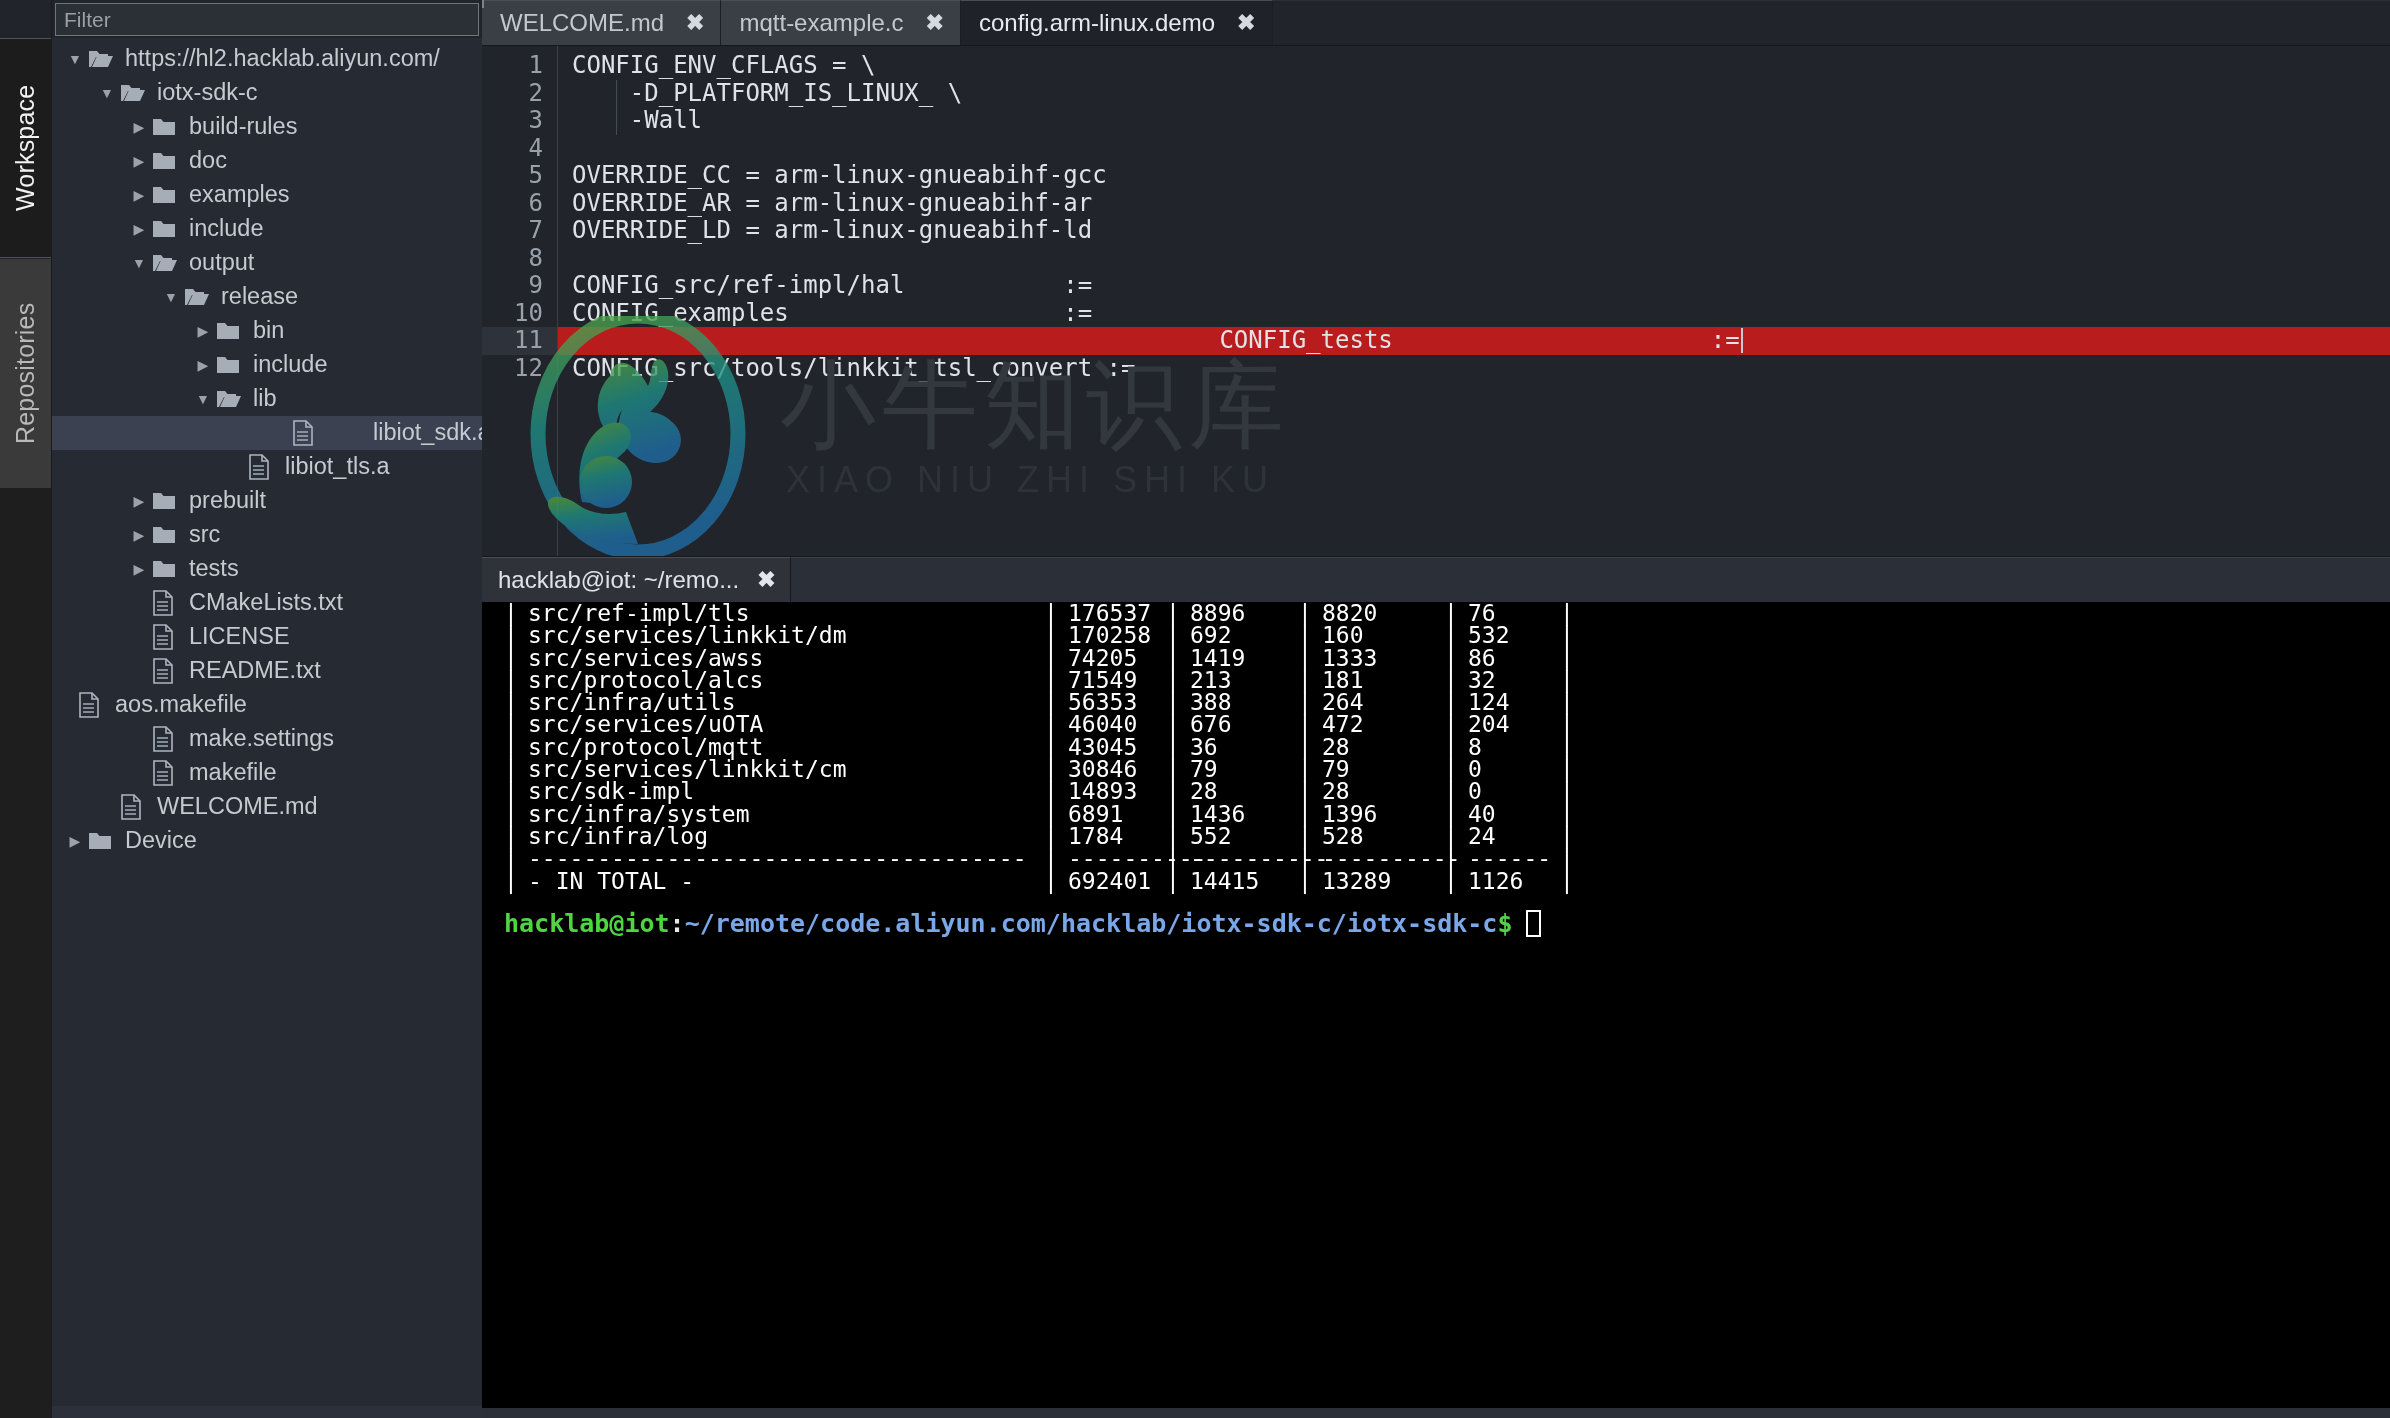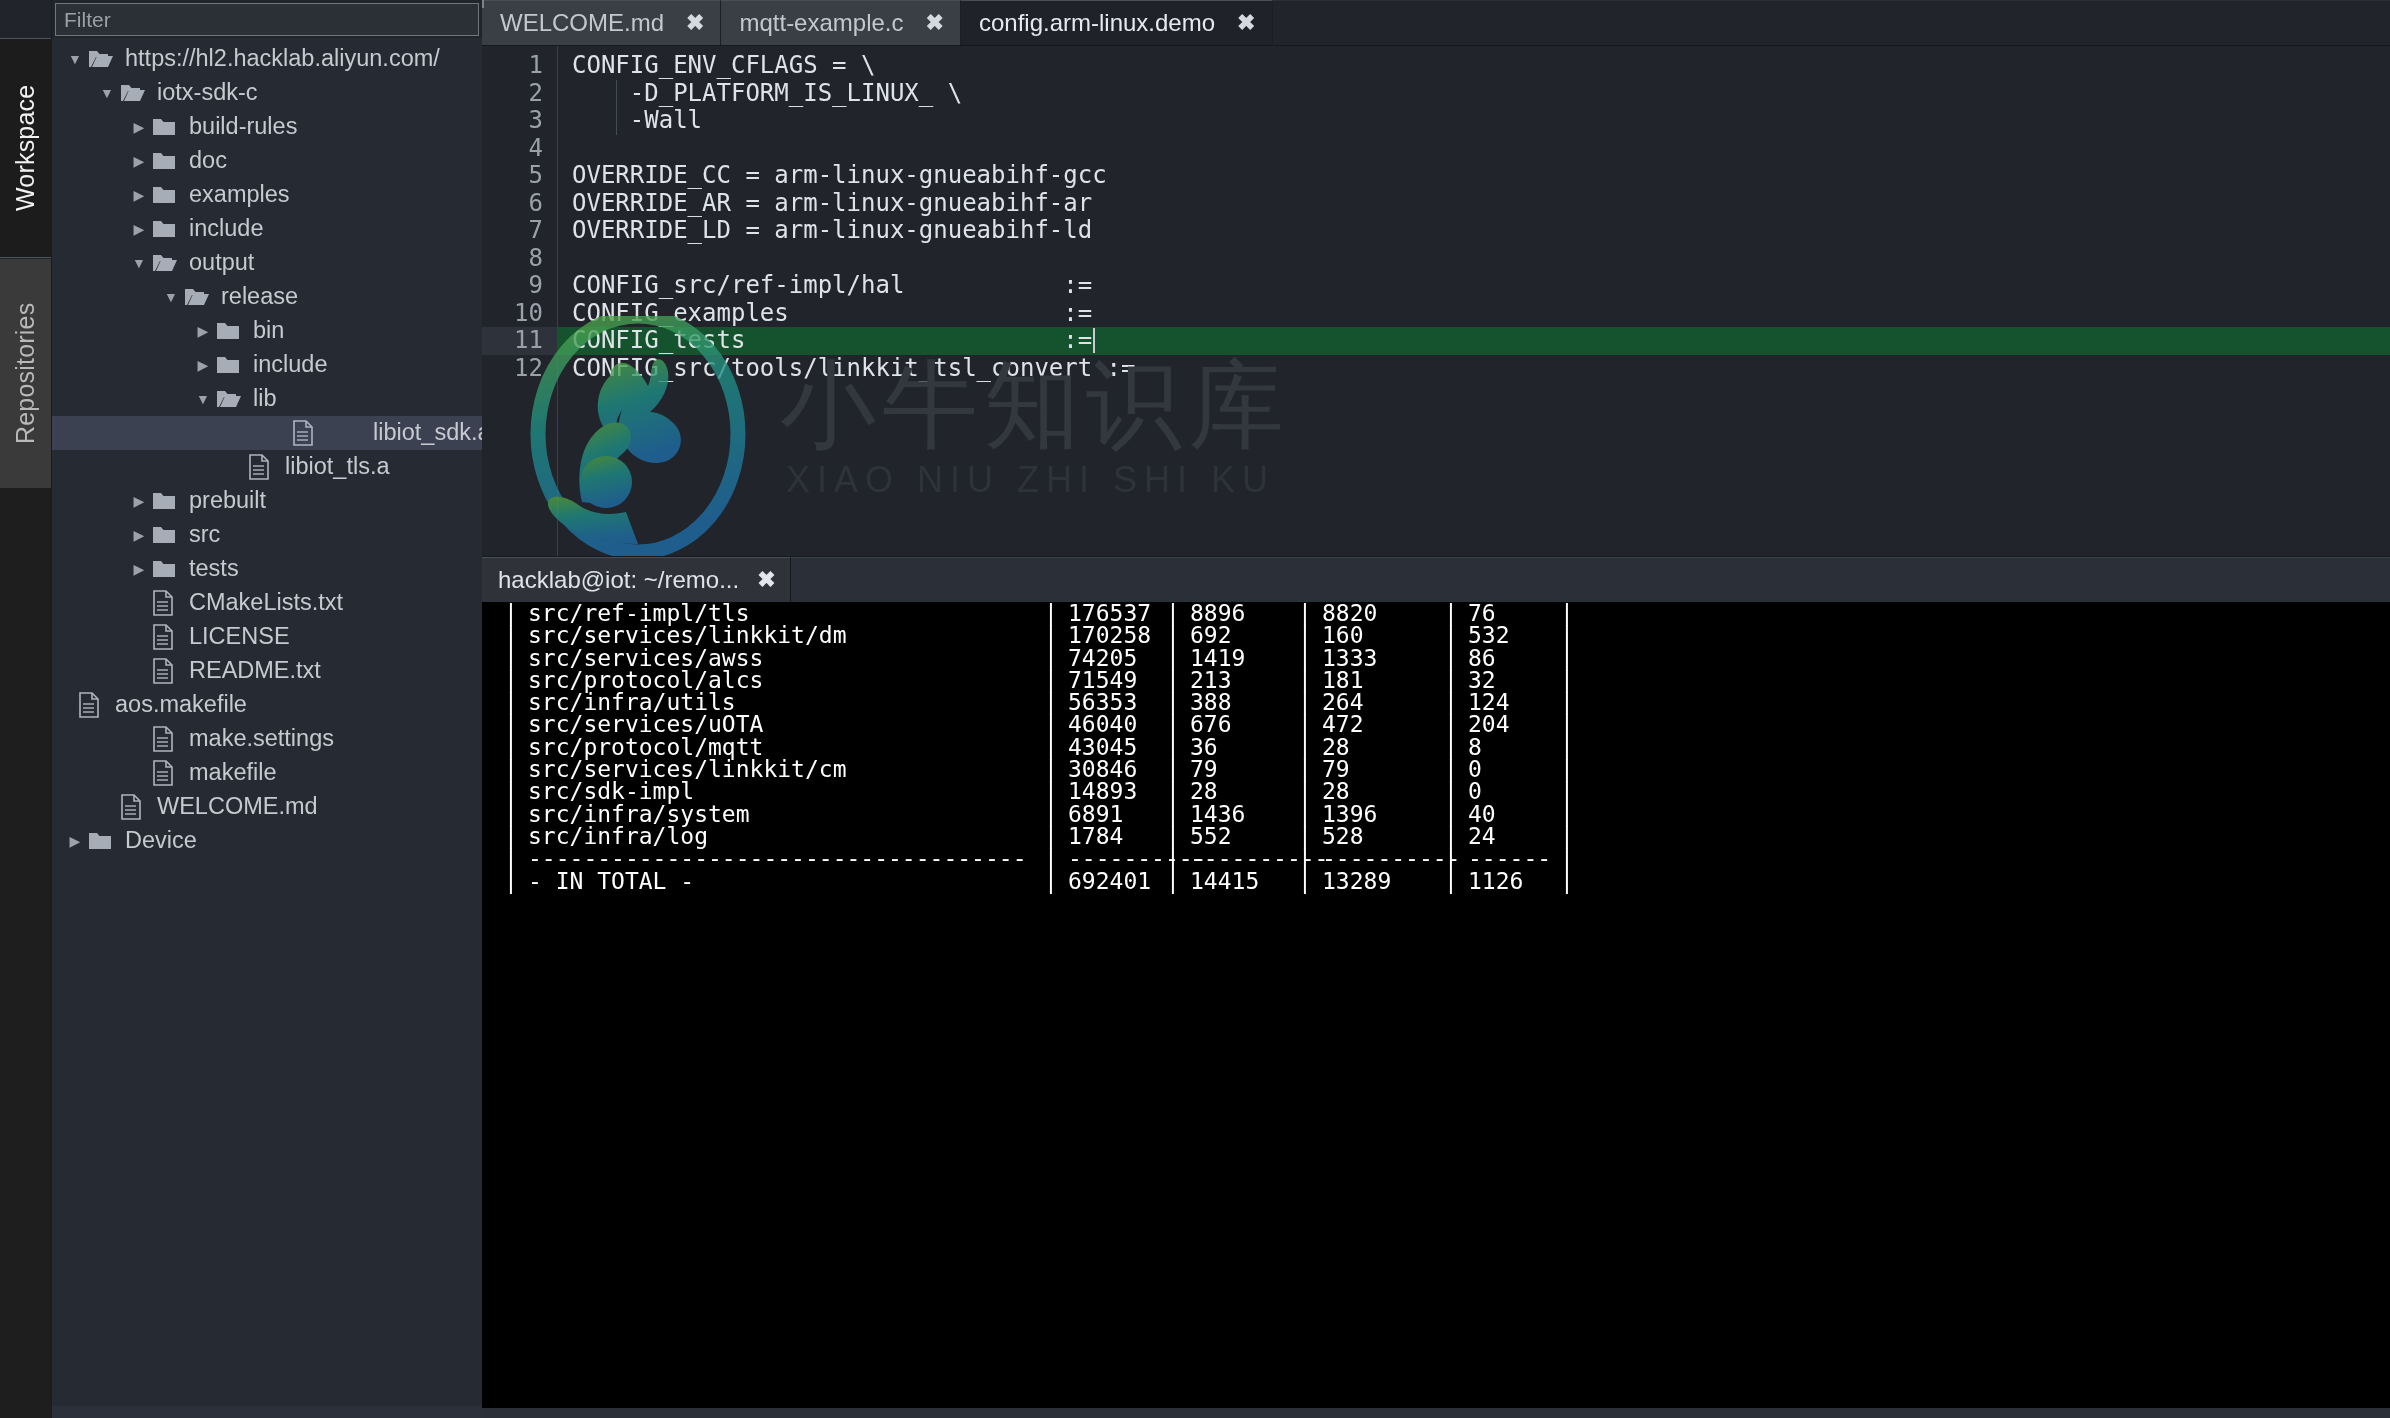--- a/index.html
+++ b/index.html
@@ -188,21 +188,21 @@
   }
   .cline {
     height: 27.5px;
     line-height: 27.5px;
     color: #dfe3e8;
     font-family: "DejaVu Sans Mono", monospace;
     font-size: 24px;
     white-space: pre;
     padding-left: 14px;
   }
-  .cline.cur { background: #14532d; }
+  .cline.cur { background: #b91c1c; text-align: center; }
   .caret {
     display: inline-block;
     width: 2px; height: 25px;
     background: #c8ccd2;
     vertical-align: -5px;
     margin-left: 1px;
   }
   .indent-guide {
     position: absolute;
     left: 58px; top: 34px;
@@ -685,18 +685,19 @@
         <div class="trow"><span class="tc tbar">|</span><span class="tc tpath">src/infra/utils</span><span class="tc tbar">|</span><span class="tc tnum1">56353</span><span class="tc tbar">|</span><span class="tc tnum2">388</span><span class="tc tbar">|</span><span class="tc tnum3">264</span><span class="tc tbar">|</span><span class="tc tnum4">124</span><span class="tc tbar">|</span></div>
         <div class="trow"><span class="tc tbar">|</span><span class="tc tpath">src/services/uOTA</span><span class="tc tbar">|</span><span class="tc tnum1">46040</span><span class="tc tbar">|</span><span class="tc tnum2">676</span><span class="tc tbar">|</span><span class="tc tnum3">472</span><span class="tc tbar">|</span><span class="tc tnum4">204</span><span class="tc tbar">|</span></div>
         <div class="trow"><span class="tc tbar">|</span><span class="tc tpath">src/protocol/mqtt</span><span class="tc tbar">|</span><span class="tc tnum1">43045</span><span class="tc tbar">|</span><span class="tc tnum2">36</span><span class="tc tbar">|</span><span class="tc tnum3">28</span><span class="tc tbar">|</span><span class="tc tnum4">8</span><span class="tc tbar">|</span></div>
         <div class="trow"><span class="tc tbar">|</span><span class="tc tpath">src/services/linkkit/cm</span><span class="tc tbar">|</span><span class="tc tnum1">30846</span><span class="tc tbar">|</span><span class="tc tnum2">79</span><span class="tc tbar">|</span><span class="tc tnum3">79</span><span class="tc tbar">|</span><span class="tc tnum4">0</span><span class="tc tbar">|</span></div>
         <div class="trow"><span class="tc tbar">|</span><span class="tc tpath">src/sdk-impl</span><span class="tc tbar">|</span><span class="tc tnum1">14893</span><span class="tc tbar">|</span><span class="tc tnum2">28</span><span class="tc tbar">|</span><span class="tc tnum3">28</span><span class="tc tbar">|</span><span class="tc tnum4">0</span><span class="tc tbar">|</span></div>
         <div class="trow"><span class="tc tbar">|</span><span class="tc tpath">src/infra/system</span><span class="tc tbar">|</span><span class="tc tnum1">6891</span><span class="tc tbar">|</span><span class="tc tnum2">1436</span><span class="tc tbar">|</span><span class="tc tnum3">1396</span><span class="tc tbar">|</span><span class="tc tnum4">40</span><span class="tc tbar">|</span></div>
         <div class="trow"><span class="tc tbar">|</span><span class="tc tpath">src/infra/log</span><span class="tc tbar">|</span><span class="tc tnum1">1784</span><span class="tc tbar">|</span><span class="tc tnum2">552</span><span class="tc tbar">|</span><span class="tc tnum3">528</span><span class="tc tbar">|</span><span class="tc tnum4">24</span><span class="tc tbar">|</span></div>
         <div class="trow"><span class="tc tbar">|</span><span class="tc tpath">------------------------------------</span><span class="tc tbar">|</span><span class="tc tnum1">----------</span><span class="tc tbar">|</span><span class="tc tnum2">----------</span><span class="tc tbar">|</span><span class="tc tnum3">----------</span><span class="tc tbar">|</span><span class="tc tnum4">------</span><span class="tc tbar">|</span></div>
         <div class="trow"><span class="tc tbar">|</span><span class="tc tpath">- IN TOTAL -</span><span class="tc tbar">|</span><span class="tc tnum1">692401</span><span class="tc tbar">|</span><span class="tc tnum2">14415</span><span class="tc tbar">|</span><span class="tc tnum3">13289</span><span class="tc tbar">|</span><span class="tc tnum4">1126</span><span class="tc tbar">|</span></div>
         <div class="term-gap"></div>
+        <div class="promptline"><span class="p-user">hacklab@iot</span><span class="p-colon">:</span><span class="p-path">~/remote/code.aliyun.com/hacklab/iotx-sdk-c/iotx-sdk-c</span><span class="p-dollar">$</span><span class="cursor-box"></span></div>
       </div>
 
   </div>
 
   <div class="top-sep"></div>
 </div>
 
 </body></html>

